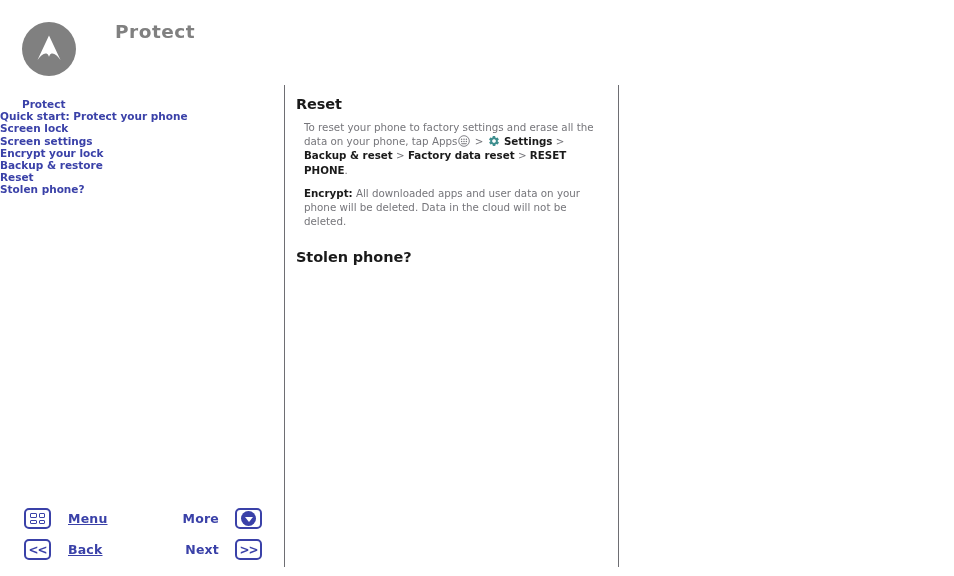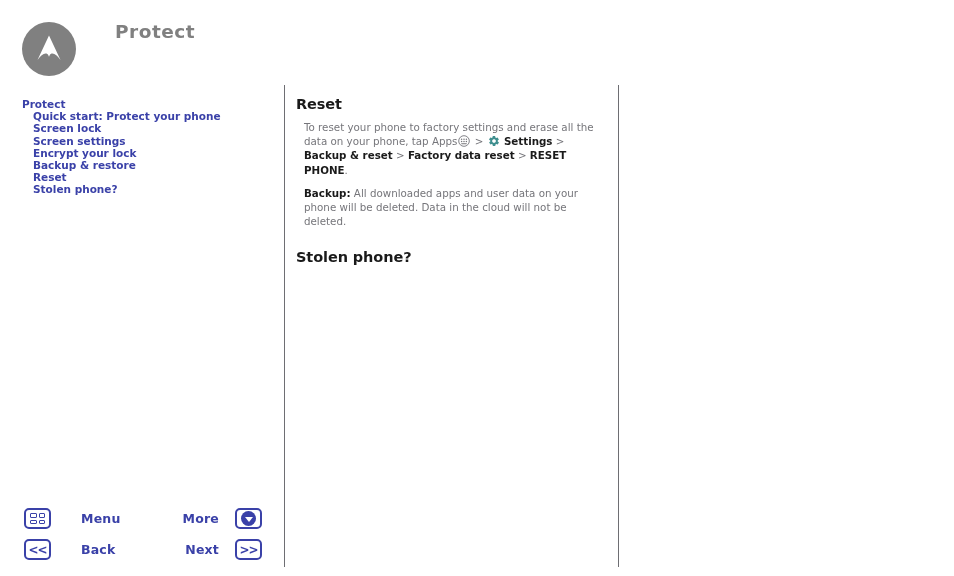--- a/index.html
+++ b/index.html
@@ -58,21 +58,21 @@
     color: #3a41a8;
     font-family: "DejaVu Sans", sans-serif;
     font-weight: bold;
     font-size: 10.5px;
     line-height: 12.2px;
     white-space: nowrap;
     display: block;
     text-decoration: none;
   }
   .toc-root { padding-left: 22px; }
-  .toc-item { padding-left: 33px; }
+  .toc-item { }
 
   
   #content {
     position: absolute;
     left: 296px; top: 96px;
     width: 310px;
   }
   .sec-title {
     font-family: "DejaVu Sans", sans-serif;
     font-size: 14.5px;
@@ -129,21 +129,21 @@
   .nav-btn-right { right: 22px; }
 
   .nav-label {
     color: #3a41a8;
     font-family: "DejaVu Sans", sans-serif;
     font-weight: bold;
     font-size: 12.5px;
     letter-spacing: 0.2px;
     white-space: nowrap;
   }
-  .nav-btn-left  .nav-label { margin-left: 30px; }
+  .nav-btn-left  .nav-label { margin-left: 17px; text-decoration: underline; }
   .nav-btn-right .nav-label { margin-right: 16px; }
 
   .nav-box {
     width: 27px;
     height: 21px;
     border: 2px solid #3a41a8;
     border-radius: 5px;
     box-sizing: border-box;
     display: flex;
     align-items: center;
@@ -227,21 +227,21 @@
         <circle cx="8.4" cy="4.2" r="0.75" fill="#75757a"></circle>
         <circle cx="3.6" cy="6.6" r="0.75" fill="#75757a"></circle>
         <circle cx="6" cy="6.6" r="0.75" fill="#75757a"></circle>
         <circle cx="8.4" cy="6.6" r="0.75" fill="#75757a"></circle>
         <rect x="3.1" y="8.3" width="5.8" height="0.9" rx="0.45" fill="#75757a"></rect>
       </svg> <span>&gt;</span> <svg class="inline-icon" width="12" height="12" viewBox="0 0 24 24">
         <path fill="#3f8f8f" d="M19.4 13a7.9 7.9 0 0 0 0-2l2.1-1.6a.5.5 0 0 0 .1-.6l-2-3.5a.5.5 0 0 0-.6-.2l-2.5 1a7.7 7.7 0 0 0-1.7-1l-.4-2.6a.5.5 0 0 0-.5-.4h-4a.5.5 0 0 0-.5.4l-.4 2.6a7.7 7.7 0 0 0-1.7 1l-2.5-1a.5.5 0 0 0-.6.2l-2 3.5a.5.5 0 0 0 .1.6L4.6 11a8 8 0 0 0 0 2l-2.1 1.6a.5.5 0 0 0-.1.6l2 3.5a.5.5 0 0 0 .6.2l2.5-1a7.7 7.7 0 0 0 1.7 1l.4 2.6a.5.5 0 0 0 .5.4h4a.5.5 0 0 0 .5-.4l.4-2.6a7.7 7.7 0 0 0 1.7-1l2.5 1a.5.5 0 0 0 .6-.2l2-3.5a.5.5 0 0 0-.1-.6zM12 15.5A3.5 3.5 0 1 1 15.5 12 3.5 3.5 0 0 1 12 15.5z"></path>
         <circle cx="12" cy="12" r="3.1" fill="#ffffff"></circle>
       </svg> <b>Settings</b> <span>&gt;</span> <b>Backup &amp; reset</b> <span>&gt;</span> <b>Factory data reset</b> <span>&gt;</span> <b>RESET PHONE</b><span>.</span></p>
 
-  <p class="body-text"><b>Backup:</b> <span>All downloaded apps and user data on your phone will be deleted. Data in the cloud will not be deleted.</span></p>
+  <p class="body-text"><b>Encrypt:</b> <span>All downloaded apps and user data on your phone will be deleted. Data in the cloud will not be deleted.</span></p>
 
   <h2 class="sec-title second">Stolen phone?</h2>
 
 
 </main>
 
 <div id="bottom-nav">
 
   <div class="nav-row" id="nav-row-1">
     <div class="nav-btn nav-btn-left">

